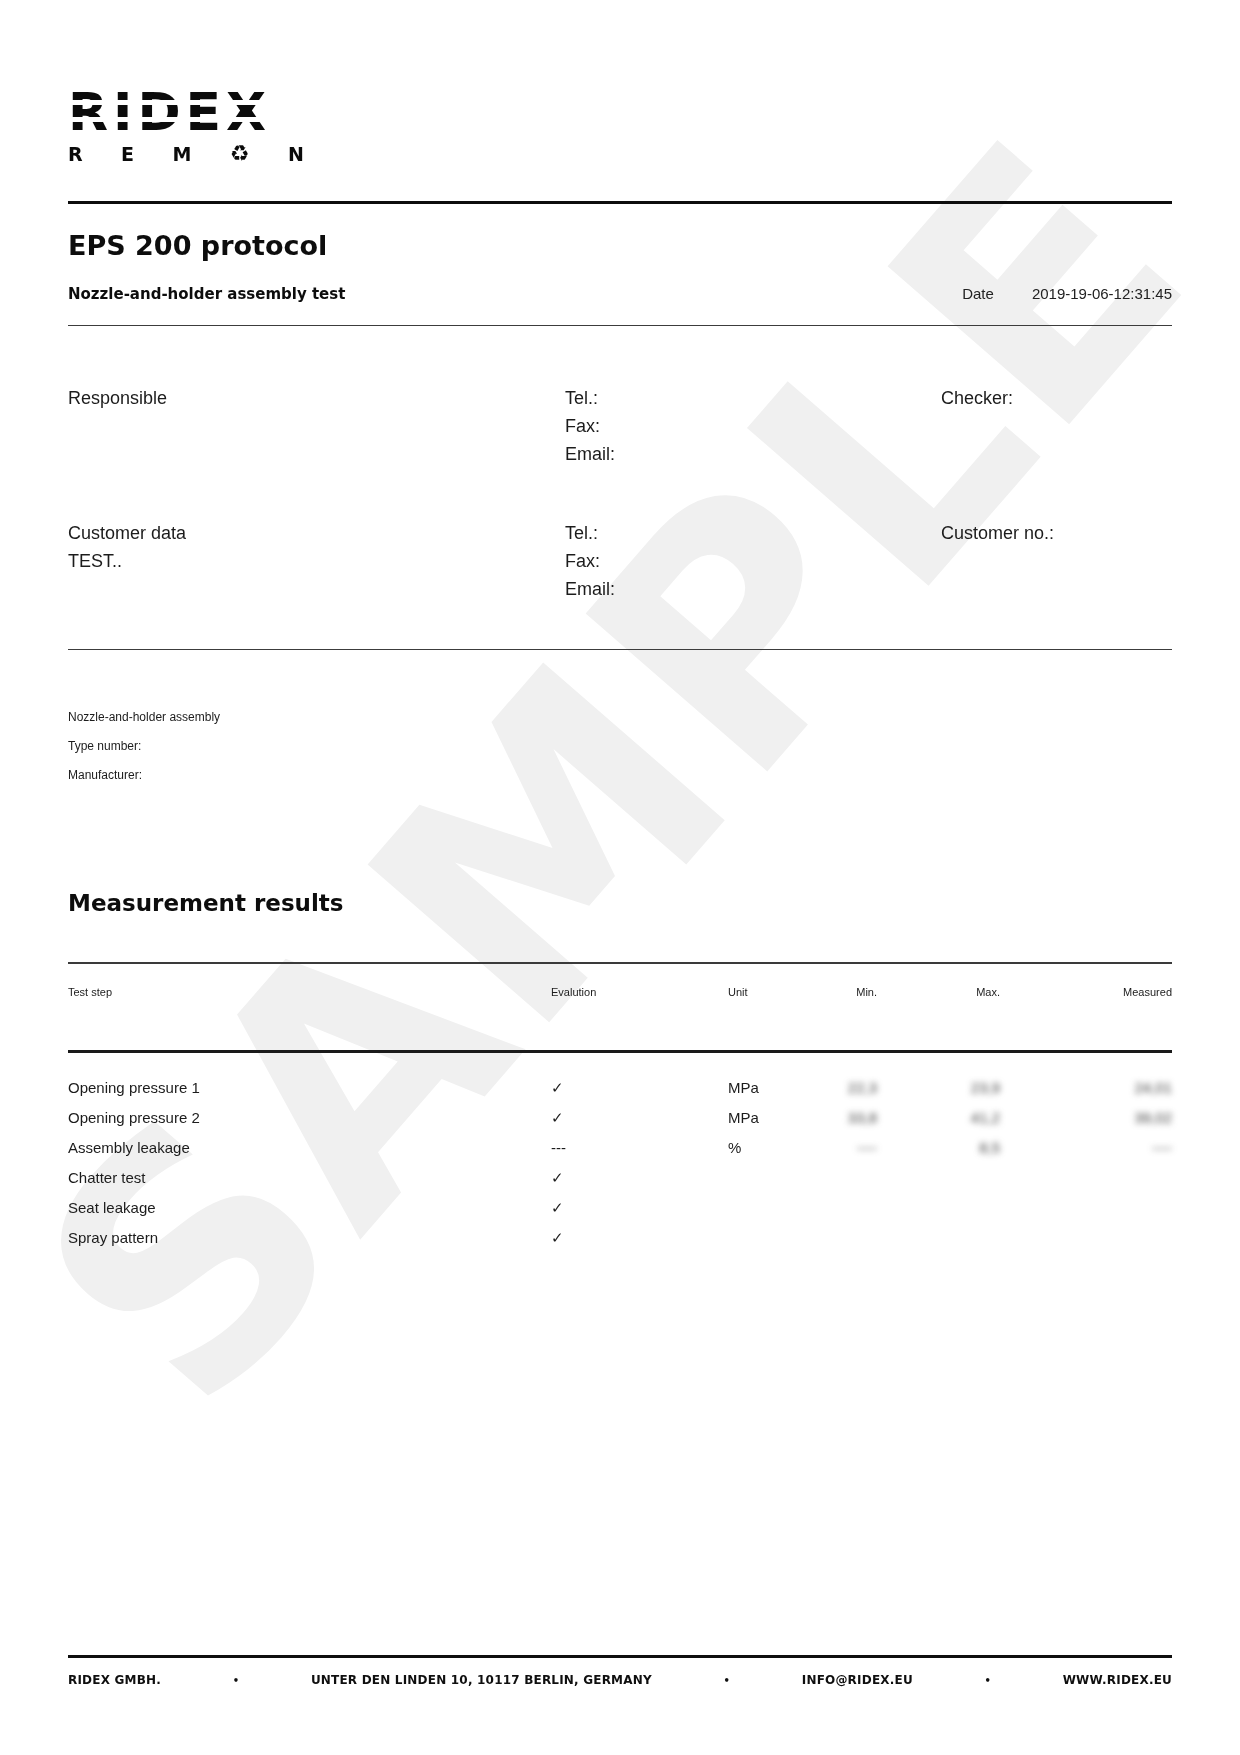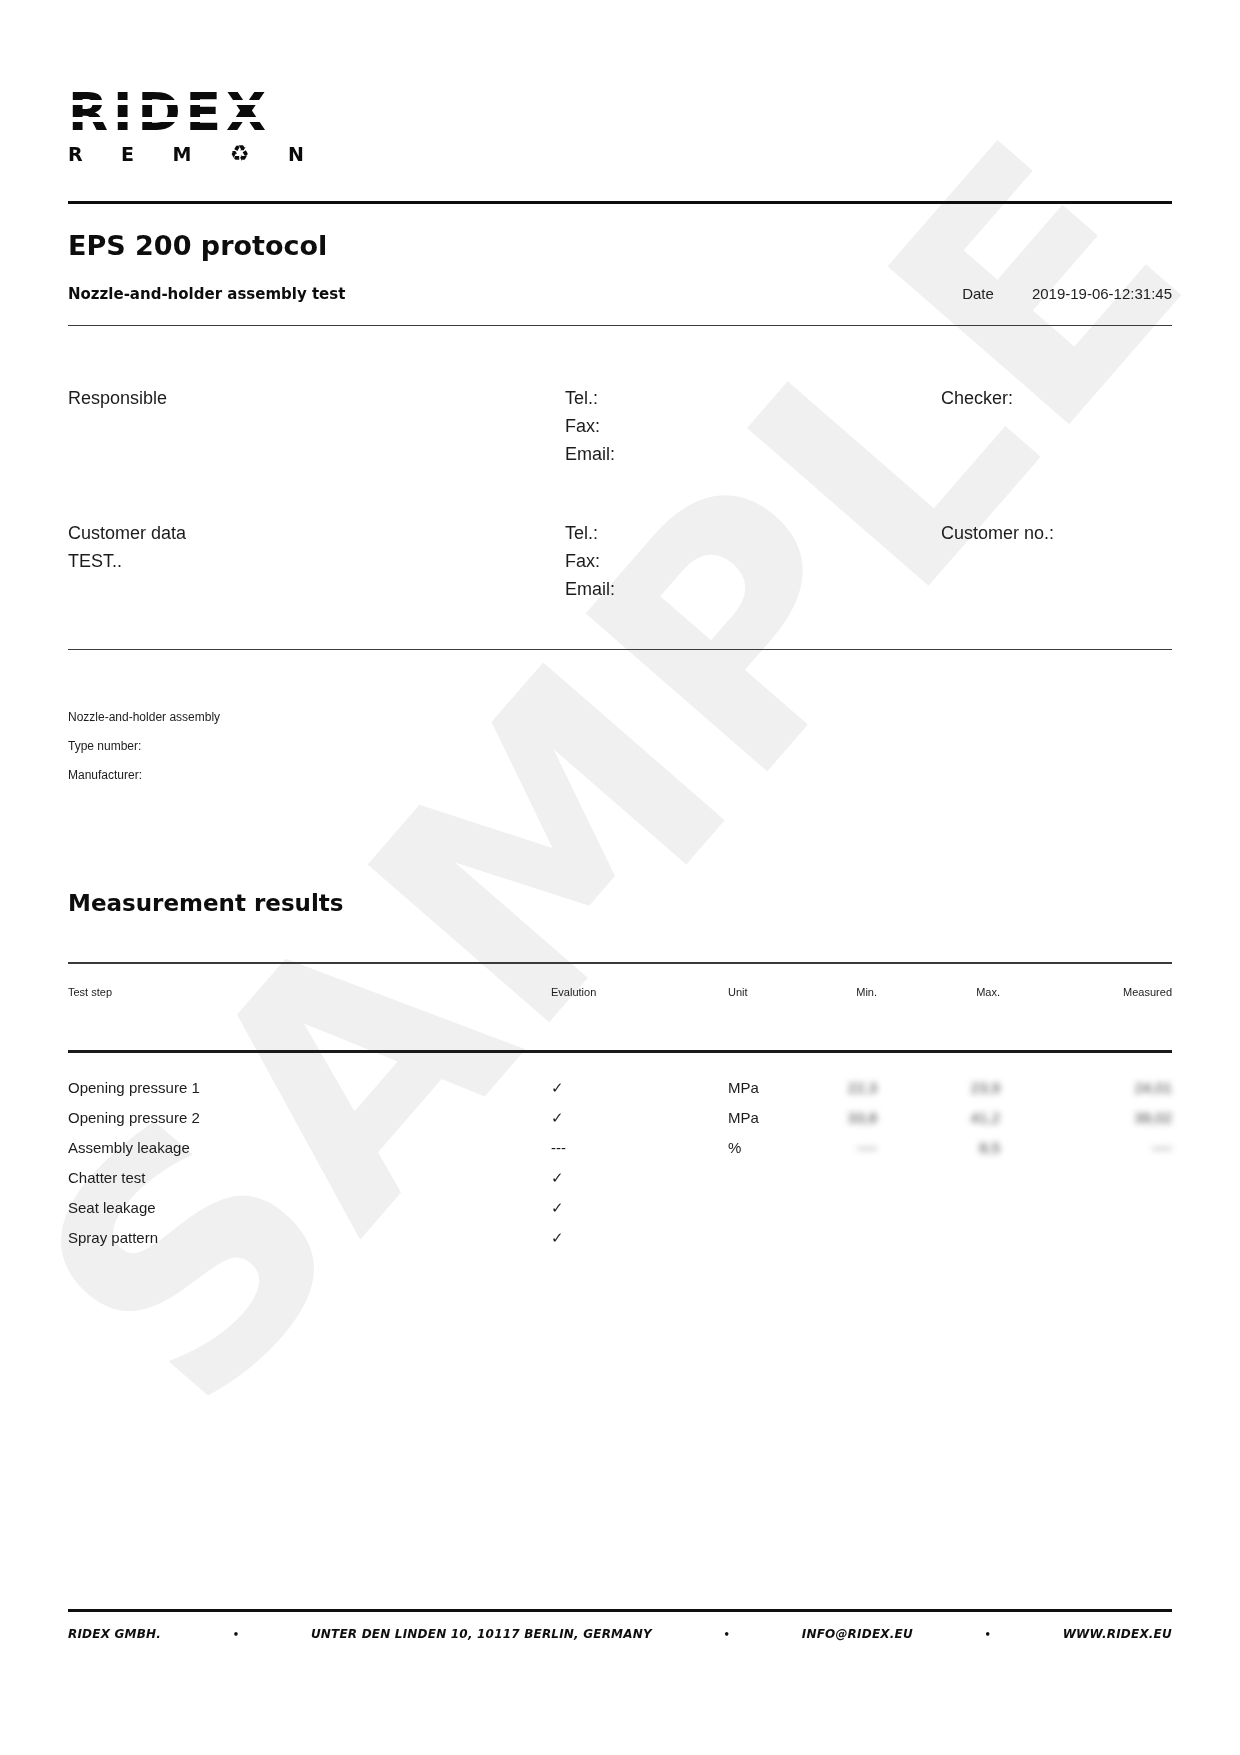--- a/index.html
+++ b/index.html
@@ -65,25 +65,25 @@
   .thead-rule-top{border-top:2px solid #3a3a3a;}
   .tgrid{display:grid;grid-template-columns:483px 177px 80px 69px 123px 172px;}
   .thead{padding-top:22px;padding-bottom:52px;font-size:11px;color:#1c1c1c;}
   .thead-rule-bottom{border-top:3px solid #1a1a1a;}
   .tbody{padding-top:20px;}
   .trow{font-size:15px;line-height:30px;}
   .c-min,.c-max,.c-meas{text-align:right;}
   .blurred{filter:blur(3px);color:#3d3d3d;}
   
   .footer{
-    position:absolute;z-index:1;left:68px;right:68px;top:1609px;
+    position:absolute;z-index:1;left:68px;right:68px;top:1655px;
     border-top:3px solid #0f0f0f;padding-top:15px;
     display:flex;justify-content:space-between;align-items:center;
     font-family:"DejaVu Sans",sans-serif;font-weight:700;font-size:12px;
-    letter-spacing:0.2px;color:#0f0f0f;white-space:nowrap;font-style:italic;
+    letter-spacing:0.2px;color:#0f0f0f;white-space:nowrap;
   }
   .footer .sep{font-size:10px;}
 </style>
 </head>
 <body>
 
 <div class="watermark">SAMPLE</div>
 
 <div class="content">
 

